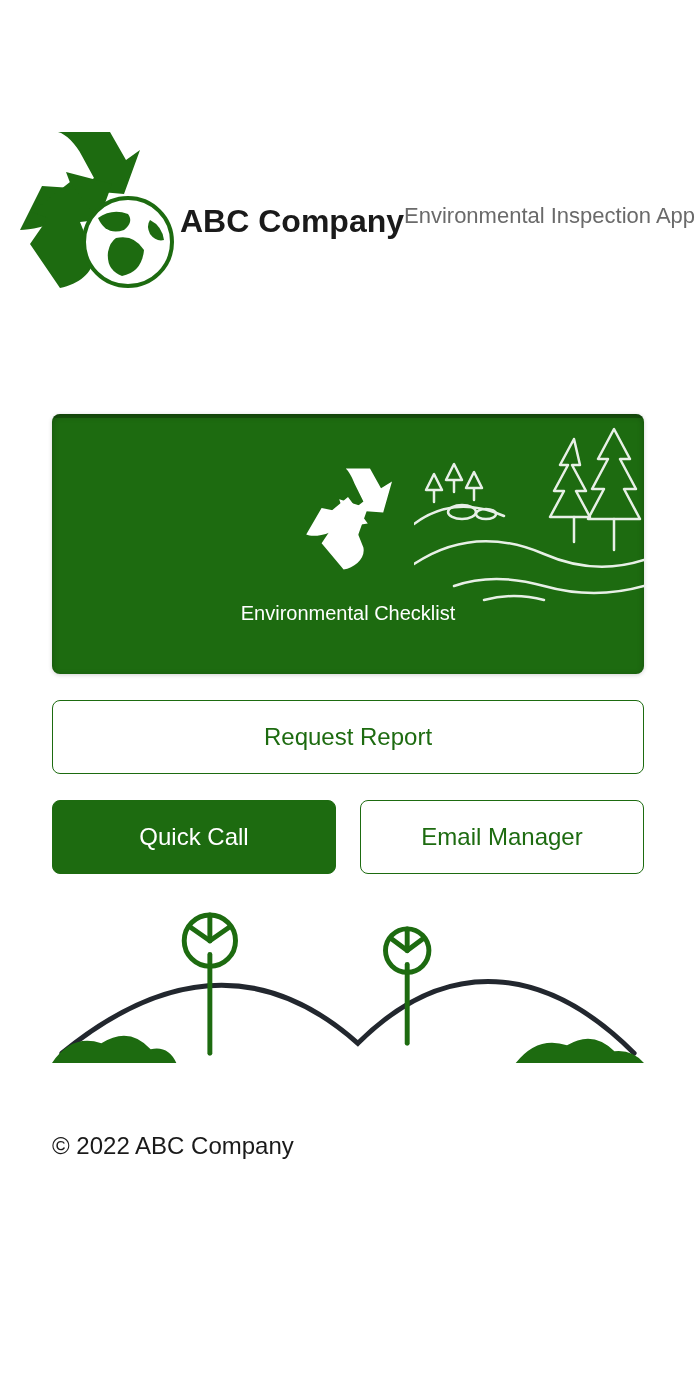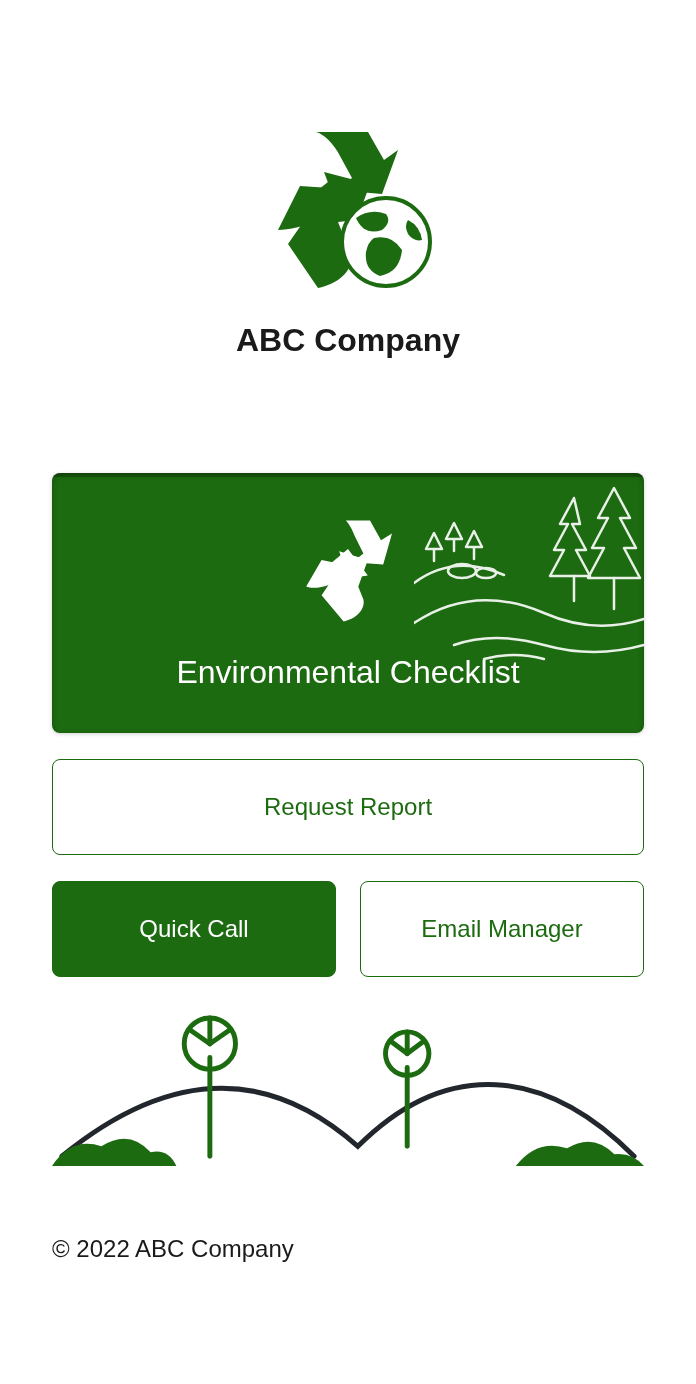--- a/index.html
+++ b/index.html
@@ -7,21 +7,21 @@
   width: 696px;
   height: 1384px;
   background: #ffffff;
   font-family: Verdana, Geneva, sans-serif;
   display: flex;
   flex-direction: column;
   overflow: hidden;
 }
 .header {
   display: flex;
-  flex-direction: column;
+  flex-direction: row;
   align-items: center;
   padding-top: 120px;
 }
 .logo-wrap {
   position: relative;
   width: 180px;
   height: 180px;
 }
 .company-name {
   font-size: 32px;
@@ -56,30 +56,30 @@
 .checklist-card::before{
   content:"";
   position:absolute;
   left:0; right:0; top:0;
   height:4px;
   background:rgba(0,0,0,.22);
   border-top-left-radius:8px;
   border-top-right-radius:8px;
 }
 .checklist-title {
-  font-size: 32px;
+  font-size: 20px;
   margin-top: 24px;
 }
 .btn-row {
   display: flex;
   gap: 24px;
   margin-top: 26px;
 }
 .btn {
-  height: 96px;
+  height: 74px;
   border-radius: 8px;
   font-size: 24px;
   display: flex;
   align-items: center;
   justify-content: center;
   cursor: pointer;
 }
 .btn-outline {
   background: #ffffff;
   color: #1d6b10;
@@ -128,20 +128,21 @@
 
       <circle cx="128" cy="122" r="44" fill="#ffffff" stroke="#1d6b10" stroke-width="4"></circle>
       <g fill="#1d6b10">
         <path d="M98 98 q14 -10 30 -4 q6 8 -4 16 q-18 6 -26 -12 Z"></path>
         <path d="M116 118 q18 -4 28 12 q-2 22 -22 26 q-16 -6 -14 -24 q2 -10 8 -14 Z"></path>
         <path d="M150 100 q12 6 14 20 q-8 2 -14 -6 q-4 -8 0 -14 Z"></path>
       </g>
     </svg>
   </div>
   <div class="company-name">ABC Company</div>
+  <div class="subtitle">Environmental Inspection App</div>
 </div>
 
 <div class="content">
 
   <div class="checklist-card">
     <svg class="forest-lines" viewBox="0 0 230 200">
       <g fill="none" stroke="#ffffff" stroke-width="2.5" stroke-linecap="round" stroke-linejoin="round">
 
         <path d="M160 25 l-14 26 h8 l-14 26 h10 l-14 26 h40 l-14 -26 h10 l-14 -26 h8 z"></path>
         <line x1="160" y1="103" x2="160" y2="128"></line>

